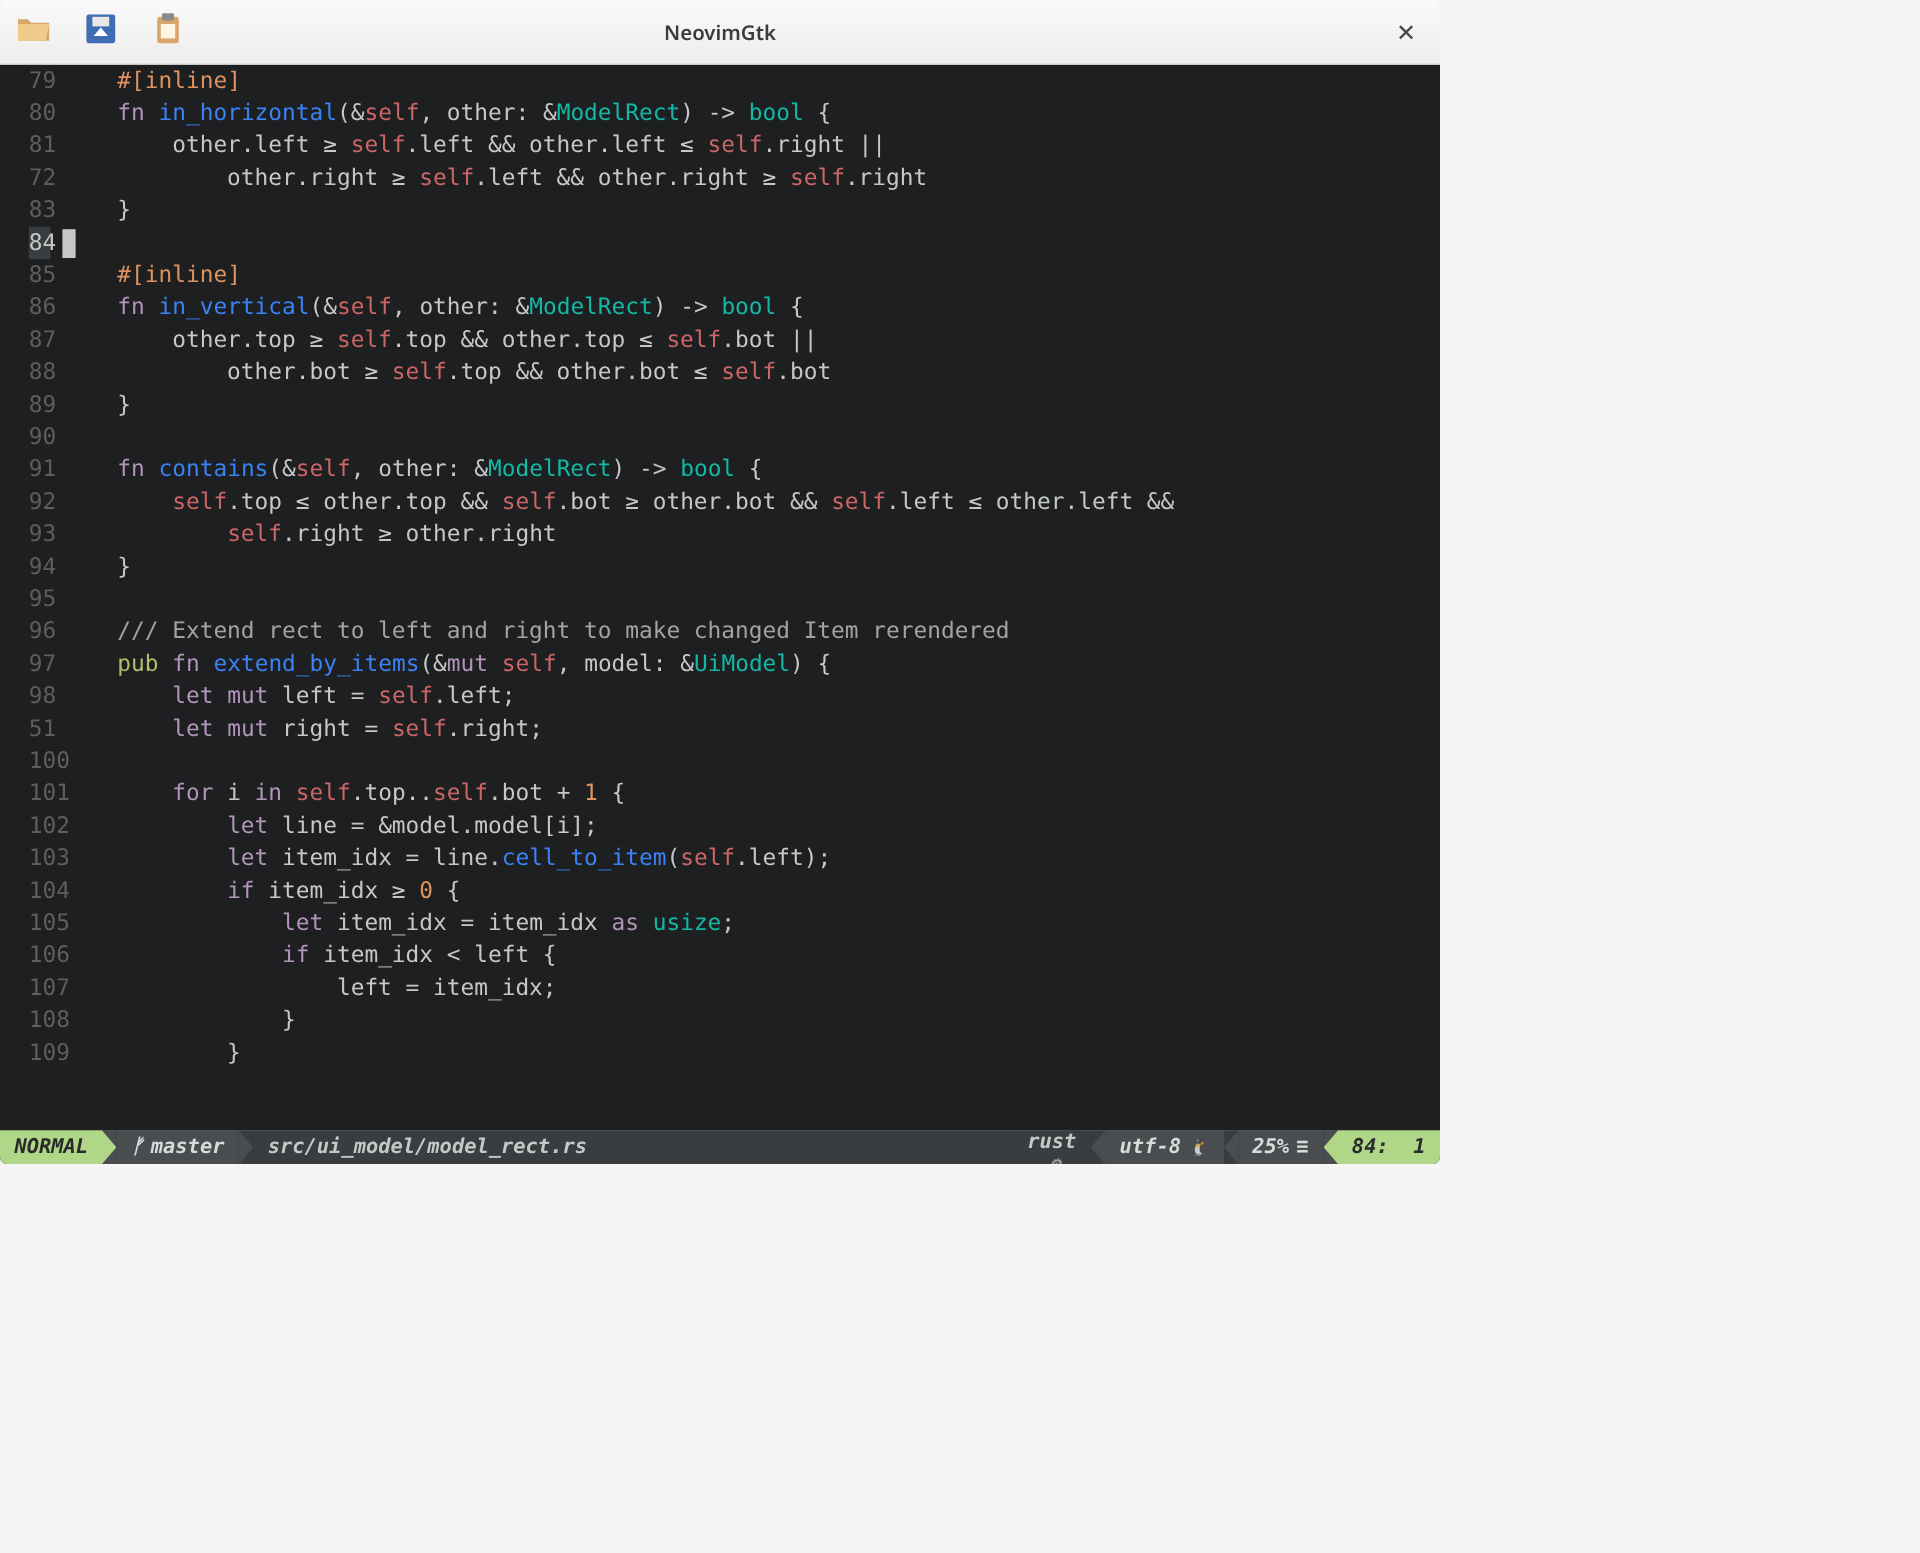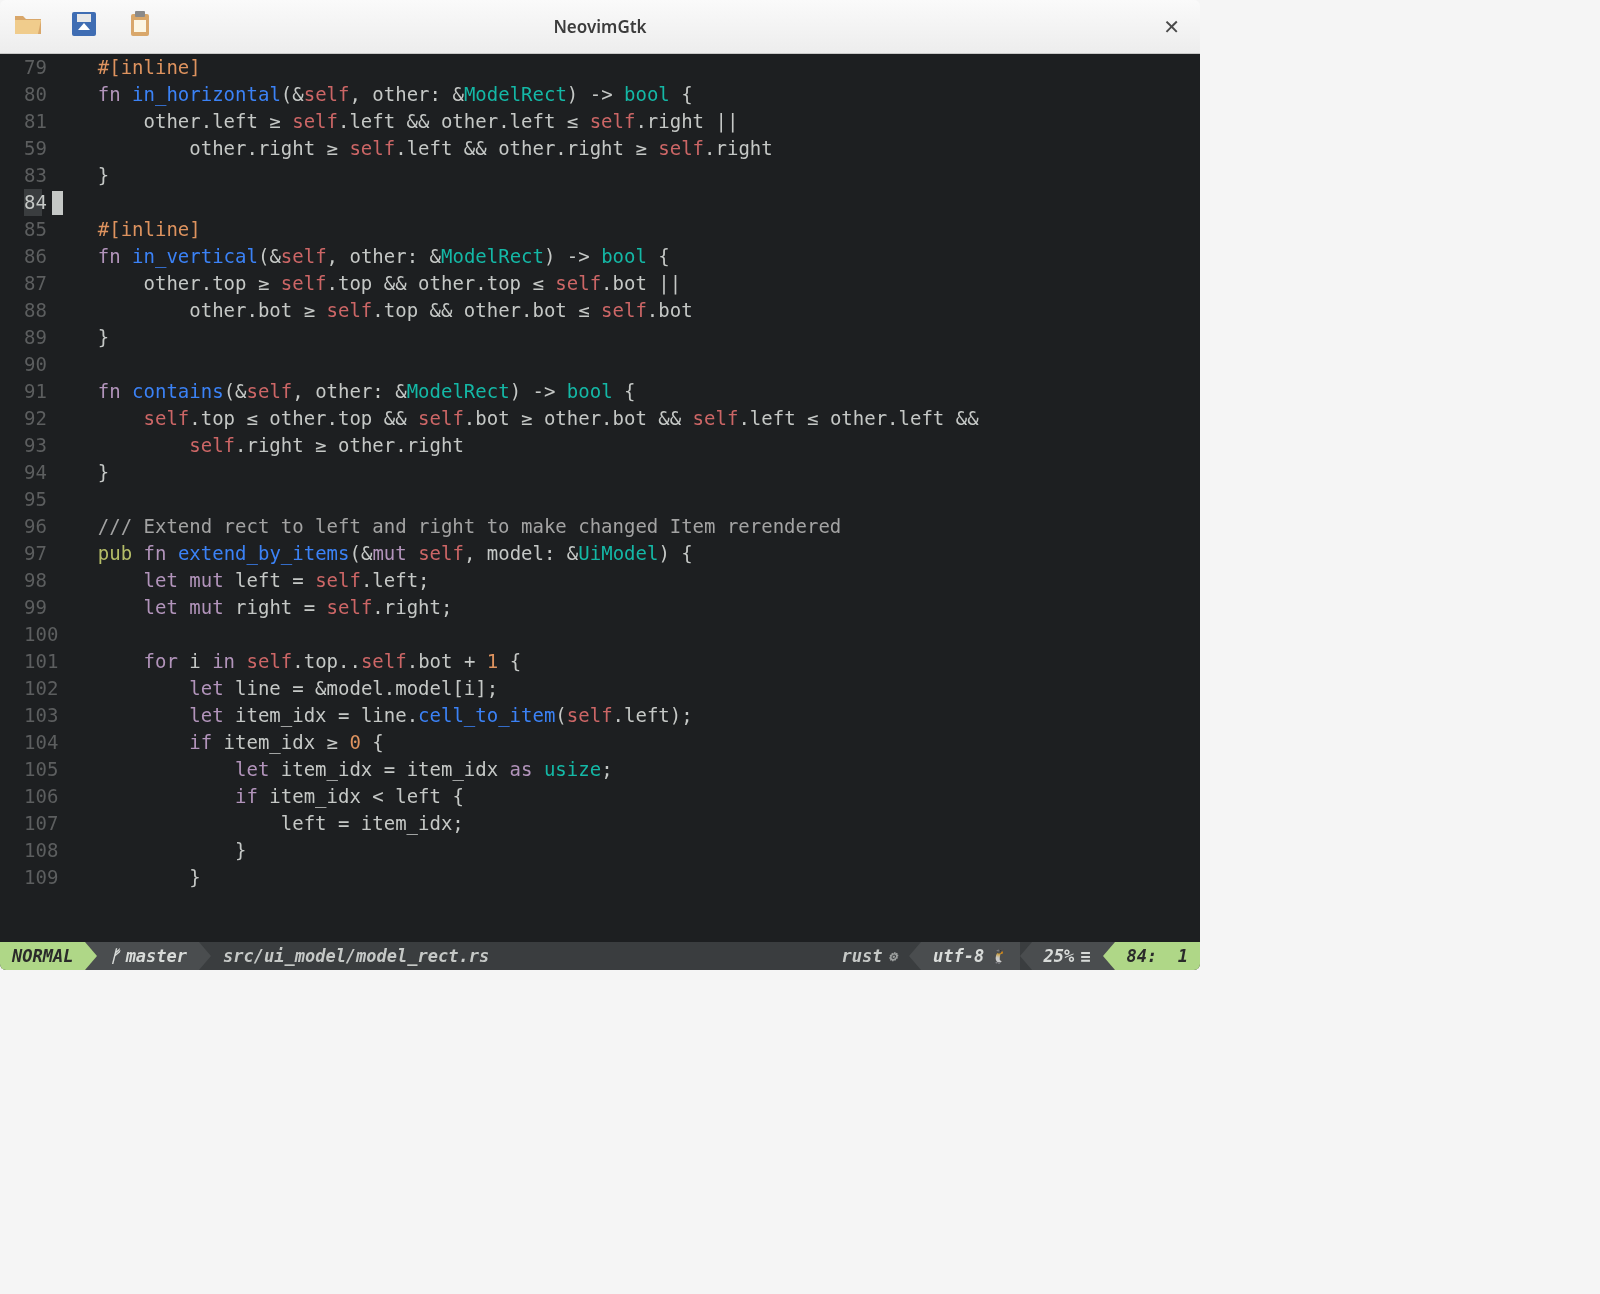--- a/index.html
+++ b/index.html
@@ -93,21 +93,21 @@
   align-items: stretch;
   font-family: 'DejaVu Sans Mono', monospace;
   font-size: 17px;
   font-weight: 600;
 }
 .seg { display: flex; align-items: center; padding: 0 12px; white-space: pre; font-style: italic; }
 .seg-mode { background: #afd787; color: #2a2a2a; font-weight: 700; }
 .seg-branch { background: #4a4d4f; color: #d8dbd9; }
 .seg-file { background: #3a3d3f; color: #c5c8c6; flex: 0 0 auto; }
 .spacer { flex: 1; background: #3a3d3f; }
-.seg-ft { background: #3a3d3f; color: #c5c8c6; }
+.seg-ft { background: #3a3d3f; color: #c5c8c6; flex-direction: column; }
 .seg-enc { background: #4a4d4f; color: #d8dbd9; }
 .seg-pct { background: #4a4d4f; color: #d8dbd9; }
 .seg-pos { background: #afd787; color: #2a2a2a; font-weight: 700; }
 .arrow-r {
   width: 0; height: 0;
   border-top: 14px solid transparent;
   border-bottom: 14px solid transparent;
   border-left: 12px solid;
 }
 .arrow-l {
@@ -151,38 +151,38 @@
   </div>
   <div class="title-center">NeovimGtk</div>
   <div class="close-btn">✕</div>
 </div>
 
 <div class="editor">
   <div class="gutter" id="gutter">
       <div class="ln">79</div>
       <div class="ln">80</div>
       <div class="ln">81</div>
-      <div class="ln">59</div>
+      <div class="ln">72</div>
       <div class="ln">83</div>
       <div class="ln current">84</div>
       <div class="ln">85</div>
       <div class="ln">86</div>
       <div class="ln">87</div>
       <div class="ln">88</div>
       <div class="ln">89</div>
       <div class="ln">90</div>
       <div class="ln">91</div>
       <div class="ln">92</div>
       <div class="ln">93</div>
       <div class="ln">94</div>
       <div class="ln">95</div>
       <div class="ln">96</div>
       <div class="ln">97</div>
       <div class="ln">98</div>
-      <div class="ln">99</div>
+      <div class="ln">51</div>
       <div class="ln">100</div>
       <div class="ln">101</div>
       <div class="ln">102</div>
       <div class="ln">103</div>
       <div class="ln">104</div>
       <div class="ln">105</div>
       <div class="ln">106</div>
       <div class="ln">107</div>
       <div class="ln">108</div>
       <div class="ln">109</div>

